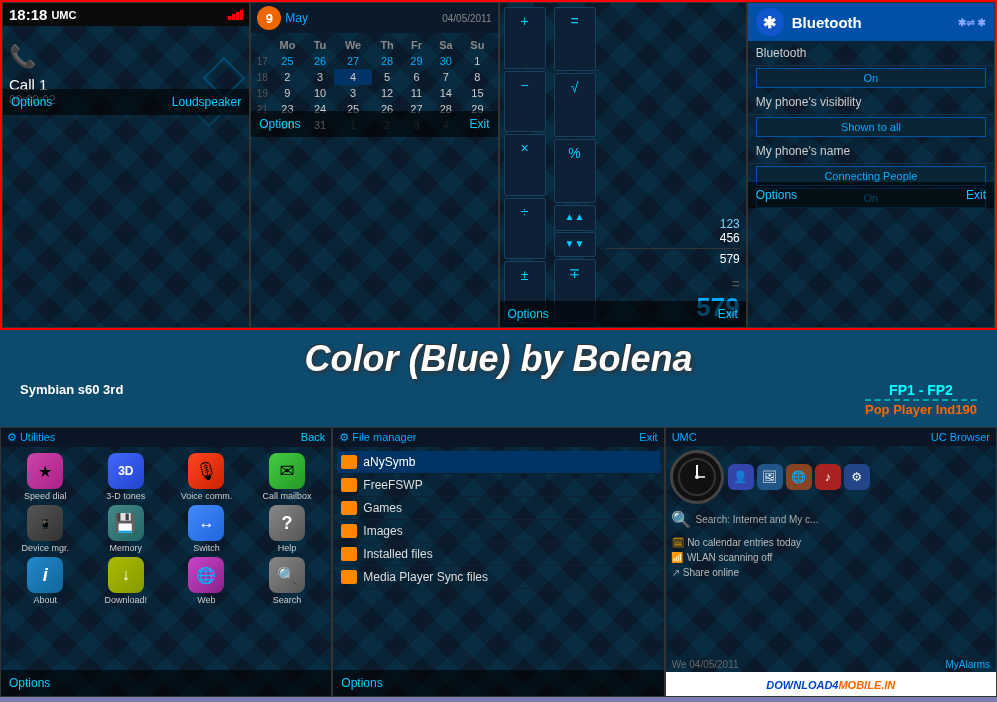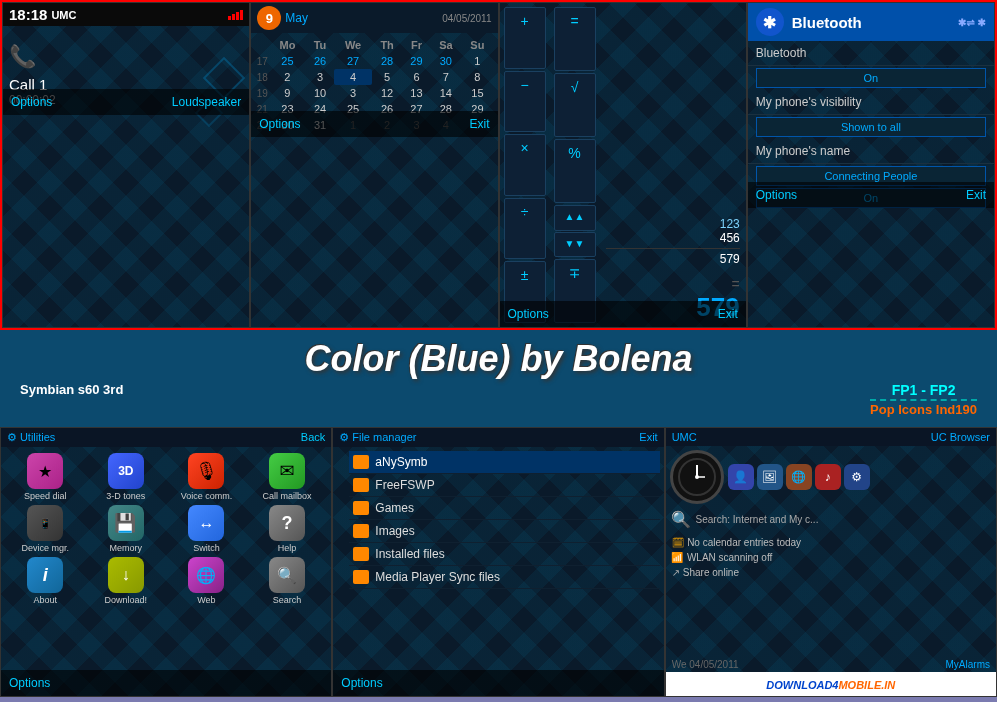--- a/index.html
+++ b/index.html
@@ -212,21 +212,20 @@
     }
     .file-list { padding: 4px; }
     .file-item {
       display: flex;
       align-items: flex-end;
       gap: 6px;
       padding: 4px 4px;
       color: #ddd;
       font-size: 12px;
       border-bottom: 1px solid #0f2030;
-      margin-left: 12px;
     }
     .file-item.selected {
       background: #003366;
       color: white;
     }
     .folder-icon {
       width: 16px; height: 14px;
       background: #ff8800;
       border-radius: 2px;
       font-size: 10px;
@@ -343,21 +342,21 @@
                 <td>6</td>
                 <td>7</td>
                 <td>8</td>
             </tr>
             <tr>
               <td style="color:#555; font-size:10px;">19</td>
               <td>9</td>
                 <td>10</td>
                 <td>3</td>
                 <td>12</td>
-                <td>13</td>
+                <td>11</td>
                 <td>14</td>
                 <td>15</td>
             </tr>
             <tr>
               <td style="color:#555; font-size:10px;">21</td>
               <td>23</td>
                 <td>24</td>
                 <td>25</td>
                 <td>26</td>
                 <td>27</td>
@@ -457,21 +456,21 @@
   </div>
 </div>
 
 <div class="title-section">
   <div class="main-title">Color (Blue) by Bolena</div>
   <div class="sub-info">
     <span style="color:white; font-size:13px;">Symbian s60 3rd</span>
     <div style="text-align:center;">
       <div style="color:#00ffff; font-size:14px; font-weight:bold;">FP1 - FP2</div>
       <div style="border-top: 2px dashed #00aaaa; margin: 1px 0;"></div>
-      <div style="color:#ff6600; font-size:13px; font-weight:bold;">Pop Icons Ind190</div>
+      <div style="color:#ff6600; font-size:13px; font-weight:bold;">Pop Player Ind190</div>
     </div>
   </div>
 </div>
 
 <div class="bottom-section">
 
   <div class="phone-screen screen5">
     <div class="diamond-bg"></div>
     <div style="position:relative; z-index:1; height:100%;">
       <div class="screen5 status-top">

